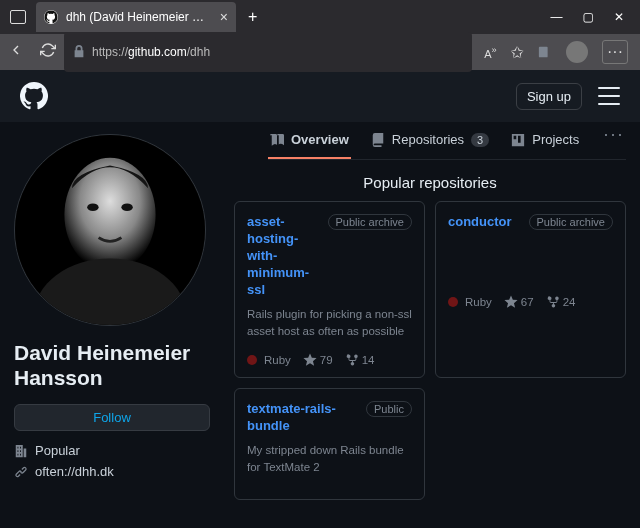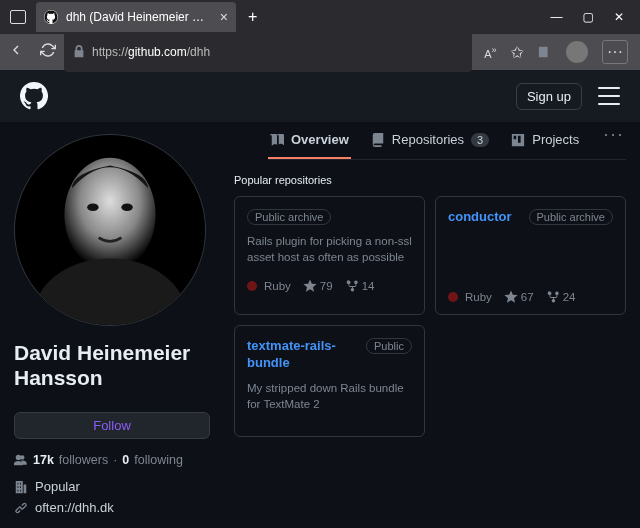--- a/index.html
+++ b/index.html
@@ -30,32 +30,32 @@
   .signup-btn { border: 1px solid #3b3f45; color: #e6edf3; font-size: 13px; padding: 5px 10px; border-radius: 6px; background: transparent; cursor: pointer;}
   .hamburger { width: 22px; height: 18px; display: flex; flex-direction: column; justify-content: space-between; cursor: pointer;}
   .hamburger span { height: 2px; background: #e6edf3; border-radius: 1px; }
   
   .page { display: flex; padding: 0 14px; gap: 18px; position: relative;}
   .sidebar { width: 196px; flex-shrink: 0; padding-top: 12px;}
   .avatar-wrap { width: 192px; height: 192px; border-radius: 50%; background: #222; border: 1px solid #30363d; position: relative; overflow: hidden;}
   .avatar-svg { width:100%; height:100%; display:block;}
   .profile-name { font-size: 21px; font-weight: 600; color: #e6edf3; line-height: 1.2; margin-top: 14px;}
   .profile-login { font-size: 16px; color: #7d8590; font-weight: 300; margin-top: 0px;}
-  .follow-btn { width: 100%; margin-top: 22px; background: #21262d; border: 1px solid #363b42; color: #8b5cf6; font-size: 13px; padding: 5px 0; border-radius: 6px; cursor: pointer;}
+  .follow-btn { width: 100%; margin-top: 14px; background: #21262d; border: 1px solid #363b42; color: #0ea5e9; font-size: 13px; padding: 5px 0; border-radius: 6px; cursor: pointer;}
   .social-row { margin-top: 14px; font-size: 12.5px; display: flex; align-items: center; gap: 5px; color: #7d8590;}
   .social-row b { color: #e6edf3; font-weight: 600;}
   .meta-row { margin-top: 12px; font-size: 13px; display: flex; align-items: center; gap: 7px; }
   .meta-row + .meta-row { margin-top: 6px;}
   
   .main { flex: 1; min-width: 0; padding-top: 0; padding-left: 6px;}
   .tabs { border-bottom: 1px solid #21262d; display: flex; gap: 18px; margin-left: 34px; }
   .tab { display: flex; align-items: center; gap: 7px; font-size: 13px; color: #c9d1d9; padding: 10px 2px; border-bottom: 2px solid transparent; cursor: pointer;}
   .tab.active { border-bottom-color: #f78166; font-weight: 600; }
   .counter { background: #343941; font-size: 11px; padding: 1px 6px; border-radius: 9px; }
-  .section-title { font-size: 11px; color: #e6edf3; margin: 14px 0 10px; font-weight: 400;}
+  .section-title { font-size: 15px; color: #e6edf3; margin: 14px 0 10px; font-weight: 400; text-align: center;}
   .repo-grid { display: grid; grid-template-columns: 1fr 1fr; gap: 10px; }
   .repo-card { border: 1px solid #30363d; border-radius: 6px; padding: 12px 12px 10px; font-size: 12px; }
   .repo-card.single { grid-column: 1; }
   .repo-head { display: flex; justify-content: space-between; align-items: flex-start; gap: 8px; margin-bottom: 8px;}
   .repo-name { color: #4493f8; font-size: 13px; font-weight: 600; max-width: 100px; word-break: break-word; line-height: 1.3; }
   .repo-name.nowrap { max-width: none; }
   .badge { border: 1px solid #30363d; border-radius: 10px; font-size: 11px; padding: 1px 7px; color: #7d8590; white-space: nowrap;}
   .repo-desc { color: #7d8590; font-size: 11.5px; line-height: 1.4; margin-bottom: 14px; }
   .repo-meta { display: flex; align-items: center; gap: 12px; color: #7d8590; font-size: 11.5px;}
   .lang-dot { width: 10px; height: 10px; border-radius: 50%; background: #701516; display: inline-block; margin-right: 4px; vertical-align: -1px;}
@@ -143,26 +143,20 @@
         <ellipse cx="50" cy="42" rx="24" ry="30" fill="url(#lg)"></ellipse>
         <ellipse cx="50" cy="95" rx="40" ry="30" fill="#1a1a1a"></ellipse>
         <ellipse cx="41" cy="38" rx="3" ry="2" fill="#111"></ellipse>
           <ellipse cx="59" cy="38" rx="3" ry="2" fill="#111"></ellipse>
         <path d="M44 54 Q50 58 56 54" stroke="#222" stroke-width="1.5" fill="none"></path>
         <path d="M30 28 Q50 6 70 28 Q70 20 50 16 Q30 20 30 28Z" fill="#151515"></path>
       </svg>
     </div>
     <h1 class="profile-name">David Heinemeier Hansson</h1>
     <button class="follow-btn">Follow</button>
-    <div class="social-row">
-      <svg class="icn" viewBox="0 0 16 16">
-          <path d="M2 5a3 3 0 116 0 3 3 0 01-6 0zm3 4c-2.67 0-5 1.34-5 3v2h10v-2c0-1.66-2.33-3-5-3zm7-4a2.5 2.5 0 11-5 0 2.5 2.5 0 015 0zm-2.5 3.5c-.58 0-1.13.08-1.64.22.98.73 1.64 1.75 1.64 2.78v2h5v-2c0-1.52-2.24-3-5-3z"></path>
-        </svg>
-      <b>17k</b><span>followers</span> · <b>0</b><span>following</span>
-    </div>
     <div class="meta-row">
       <svg class="icn" viewBox="0 0 16 16">
           <path d="M2 1h8v14H2V1zm2 2v2h1V3H4zm3 0v2h1V3H7zM4 7v2h1V7H4zm3 0v2h1V7H7zm-3 4v2h1v-2H4zm3 0v2h1v-2H7zm4-6h3v10h-3V5z"></path>
         </svg>
       <span>Popular</span>
     </div>
     <div class="meta-row">
       <svg class="icn" viewBox="0 0 16 16">
           <path d="M7.5 11.5l-2 2a2.5 2.5 0 01-3.5-3.5l3-3a2.5 2.5 0 013.5 0l.5.5-1 1-.5-.5a1 1 0 00-1.4 0l-3 3a1 1 0 001.4 1.4l2-2 1 1zm1-7l2-2a2.5 2.5 0 013.5 3.5l-3 3a2.5 2.5 0 01-3.5 0l-.5-.5 1-1 .5.5a1 1 0 001.4 0l3-3a1 1 0 00-1.4-1.4l-2 2-1-1z"></path>
         </svg>
@@ -190,20 +184,21 @@
             <path d="M1 1h14v14H1V1zm2 2v4h3V3H3zm5 0v8h3V3H8z"></path>
           </svg>
         <span>Projects</span>
       </a>
     </nav>
 
     <h2 class="section-title">Popular repositories</h2>
     <div class="repo-grid">
       <div class="repo-card">
         <div class="repo-head">
+          <a class="repo-name">asset-hosting-with-minimum-ssl</a>
           <span class="badge">Public archive</span>
         </div>
         <p class="repo-desc">Rails plugin for picking a non-ssl asset host as often as possible</p>
         <div class="repo-meta">
           <span class="meta-item">
               <span class="lang-dot"></span>
               <span>Ruby</span>
             </span>
           <span class="meta-item">
               <svg class="icn" viewBox="0 0 16 16">

